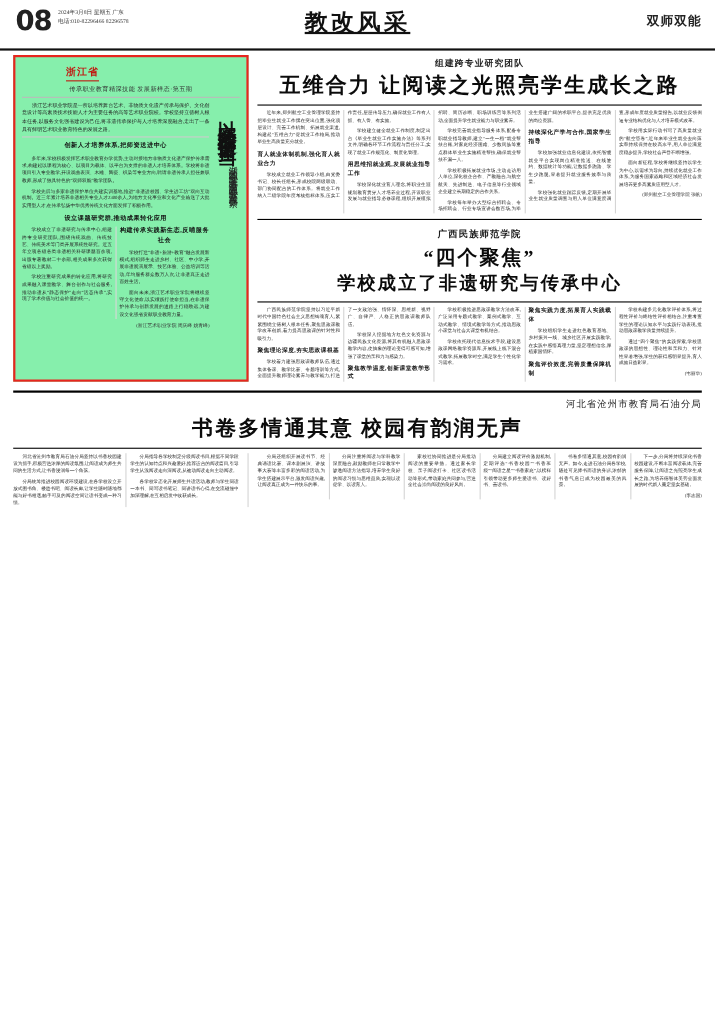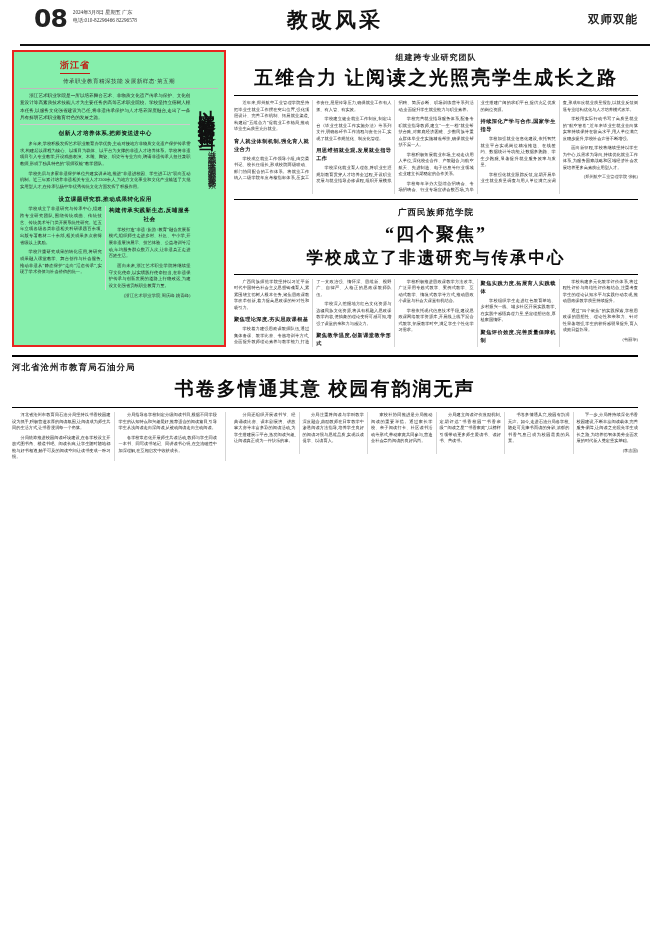--- a/index.html
+++ b/index.html
@@ -21,21 +21,20 @@
   }
   
   .masthead {
     position: relative;
     height: 46px;
     border-bottom: 2px solid #111;
     display: flex;
     align-items: flex-start;
     padding: 4px 14px 0 14px;
     box-sizing: border-box;
-    margin-left: 20px;
   }
   .page-num {
     font-family: "DejaVu Sans", sans-serif;
     font-size: 25px;
     font-weight: bold;
     color: #222;
     line-height: 1;
     letter-spacing: -1px;
     padding-top: 2px;
   }
@@ -49,20 +48,21 @@
   }
   .masthead-title {
     position: absolute;
     left: 0; right: 0;
     top: 6px;
     text-align: center;
     font-size: 21px;
     font-weight: bold;
     letter-spacing: 3px;
     color: #111;
+    text-decoration: underline;
   }
   .masthead-brand {
     position: absolute;
     right: 12px;
     top: 12px;
     font-size: 11.5px;
     font-weight: bold;
     letter-spacing: 1px;
     color: #222;
   }
@@ -265,23 +265,23 @@
     margin: 0 0 5px 0;
   }
 
   
   .bottom-zone {
     padding: 4px 12px 8px 12px;
     box-sizing: border-box;
   }
   .bottom-sep { border-top: 2px solid #000; margin: 4px 0 5px 0; }
   .art3-kicker {
-    text-align: left;
+    text-align: right;
     font-size: 8.5px;
-    font-weight: bold;
+    font-weight: normal;
     letter-spacing: 1px;
     color: #1a1a1a;
     margin-bottom: 2px;
   }
   .art3-title {
     text-align: center;
     font-size: 19px;
     font-weight: bold;
     letter-spacing: 2px;
     color: #0b0b0b;

